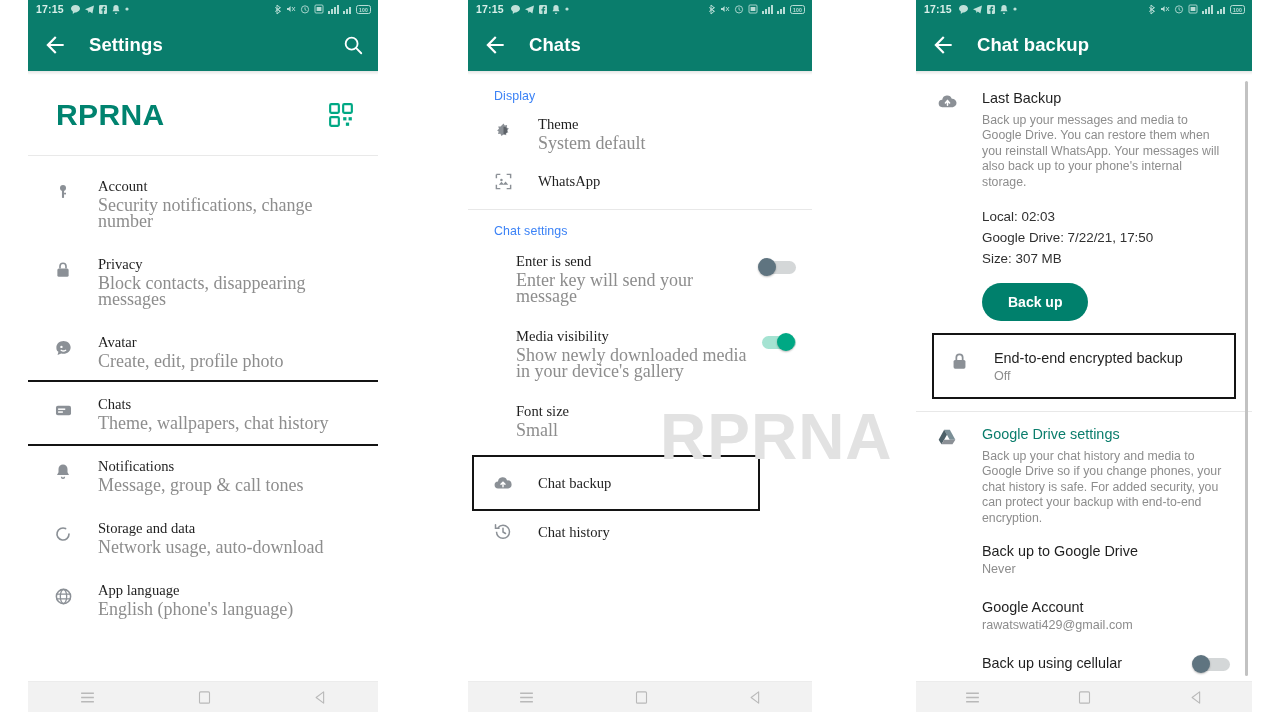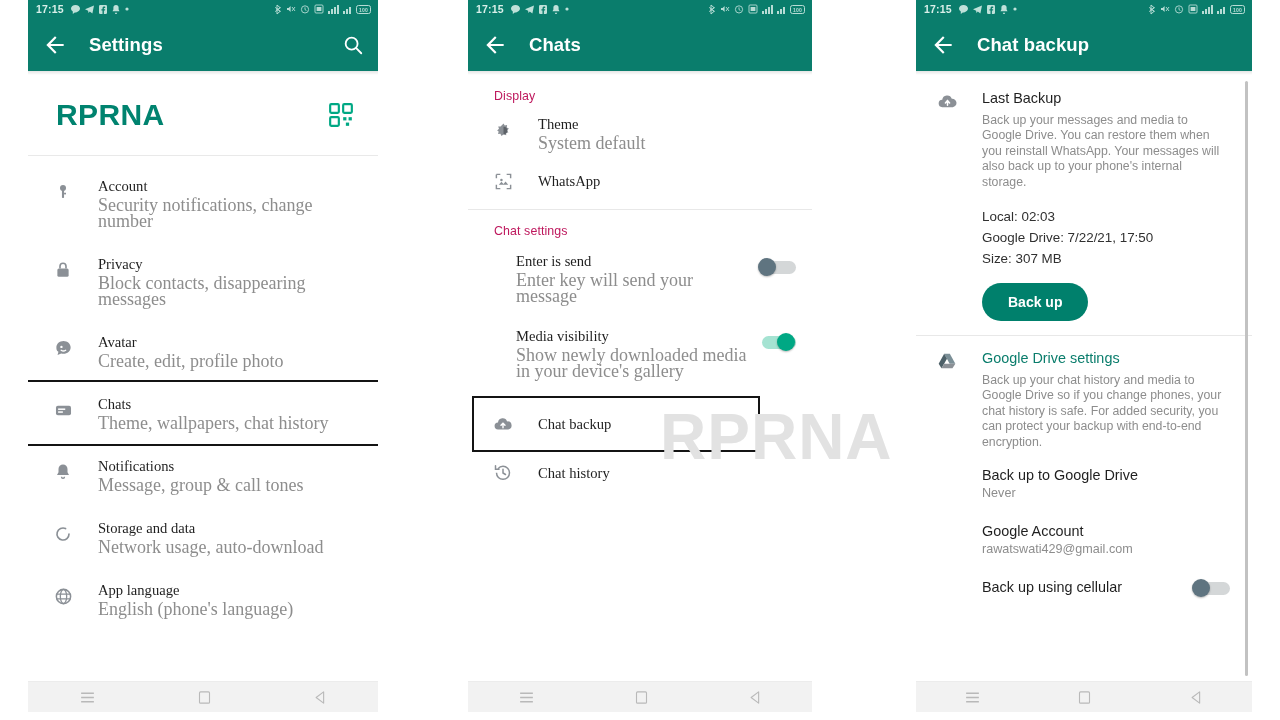--- a/index.html
+++ b/index.html
@@ -62,21 +62,21 @@
     width:26px;flex:0 0 26px;display:flex;align-items:center;justify-content:center;
     margin-top:6px;
   }
   .row .txt{margin-left:22px;padding-right:6px;flex:1 1 auto;font-family:Liberation Serif, serif;}
   .row .t1{color:#1f1f1f;font-size:14.6px;line-height:18px;}
   .row .t2{color:#8d8d8d;font-size:18px;line-height:16px;margin-top:2px;}
   .row.hl{outline:2.5px solid #141414;outline-offset:0;}
 
   
   .sect{
-    color:#be185d;font-size:12.4px;padding:14px 0 6px 26px;letter-spacing:.1px;
+    color:#3b82f6;font-size:12.4px;padding:14px 0 6px 26px;letter-spacing:.1px;
   }
   .divider{height:1px;background:#e8e8e8;margin:8px 0 0 0;}
 
   
   .tgl{width:38px;height:20px;position:relative;margin-top:5px;flex:0 0 38px;cursor:pointer;}
   .tgl .track{
     position:absolute;left:4px;top:4px;width:34px;height:13px;border-radius:7px;
     background:#d4d7d8;
   }
   .tgl .knob{
@@ -432,20 +432,26 @@
       <span class="txt" style="margin-left:0;">
         <span class="t1">Media visibility</span>
         <div class="t2">Show newly downloaded media in your device's gallery</div>
       </span>
       <span class="tgl on">
         <span class="track"></span>
         <span class="knob"></span>
       </span>
     </div>
 
+    <div class="row" style="padding-left:48px;padding-top:10px;">
+      <span class="txt" style="margin-left:0;">
+        <span class="t1">Font size</span>
+        <div class="t2">Small</div>
+      </span>
+    </div>
 
     <div class="row hl" style="align-items:center;margin:6px 54px 0 6px;padding:16px 0 16px 16px;">
       <span class="ic" style="margin-top:0;">
         <svg width="20" height="20" viewBox="0 0 24 24">
             <path d="M6.2 18.5A4.2 4.2 0 016 10.1a5.6 5.6 0 0110.9-1.2A3.9 3.9 0 0118 18.5z" fill="#8b9096"></path>
             <path d="M12 16.4v-5m0-.4l-2.4 2.6M12 11l2.4 2.6" stroke="#fff" stroke-width="1.7" fill="none" stroke-linecap="round"></path>
           </svg>
       </span>
       <span class="txt">
         <span class="t1">Chat backup</span>
@@ -556,20 +562,32 @@
         <span class="txt">
           <div class="p3-h">Last Backup</div>
           <div class="p3-p">Back up your messages and media to Google Drive. You can restore them when you reinstall WhatsApp. Your messages will also back up to your phone's internal storage.</div>
           <div class="p3-kv" style="margin-top:16px;">Local: 02:03</div>
           <div class="p3-kv" style="margin-top:0;">Google Drive: 7/22/21, 17:50</div>
           <div class="p3-kv" style="margin-top:0;">Size: 307 MB</div>
           <button class="backup-btn">Back up</button>
         </span>
       </div>
 
+      <div class="p3row hl" style="margin:14px 18px 0 18px;padding:14px 10px 14px 12px;">
+        <span class="ic">
+          <svg width="19" height="19" viewBox="0 0 24 24">
+              <rect x="4.5" y="10" width="15" height="11" rx="2" fill="#8b9096"></rect>
+              <path d="M8 10V7a4 4 0 018 0v3" stroke="#8b9096" stroke-width="2.2" fill="none"></path>
+            </svg>
+        </span>
+        <span class="txt">
+          <div class="p3-h">End-to-end encrypted backup</div>
+          <div class="t2" style="color:#8d8d8d;font-size:12.6px;margin-top:2px;">Off</div>
+        </span>
+      </div>
 
       <div class="p3sep" style="margin:14px 0 0 0;"></div>
 
       <div class="p3block" style="padding-top:13px;">
         <span class="ic">
           <svg width="20" height="20" viewBox="0 0 24 24">
               <path d="M8.6 3.4h6.8L22 15.4h-6.8z" fill="#7b8f97"></path>
               <path d="M2 15.4L8.6 3.4 12 9.4 5.4 20.6z" fill="#4d6068"></path>
               <path d="M5.4 20.6h13.2L22 15.4H8.6z" fill="#8b9096"></path>
             </svg>

